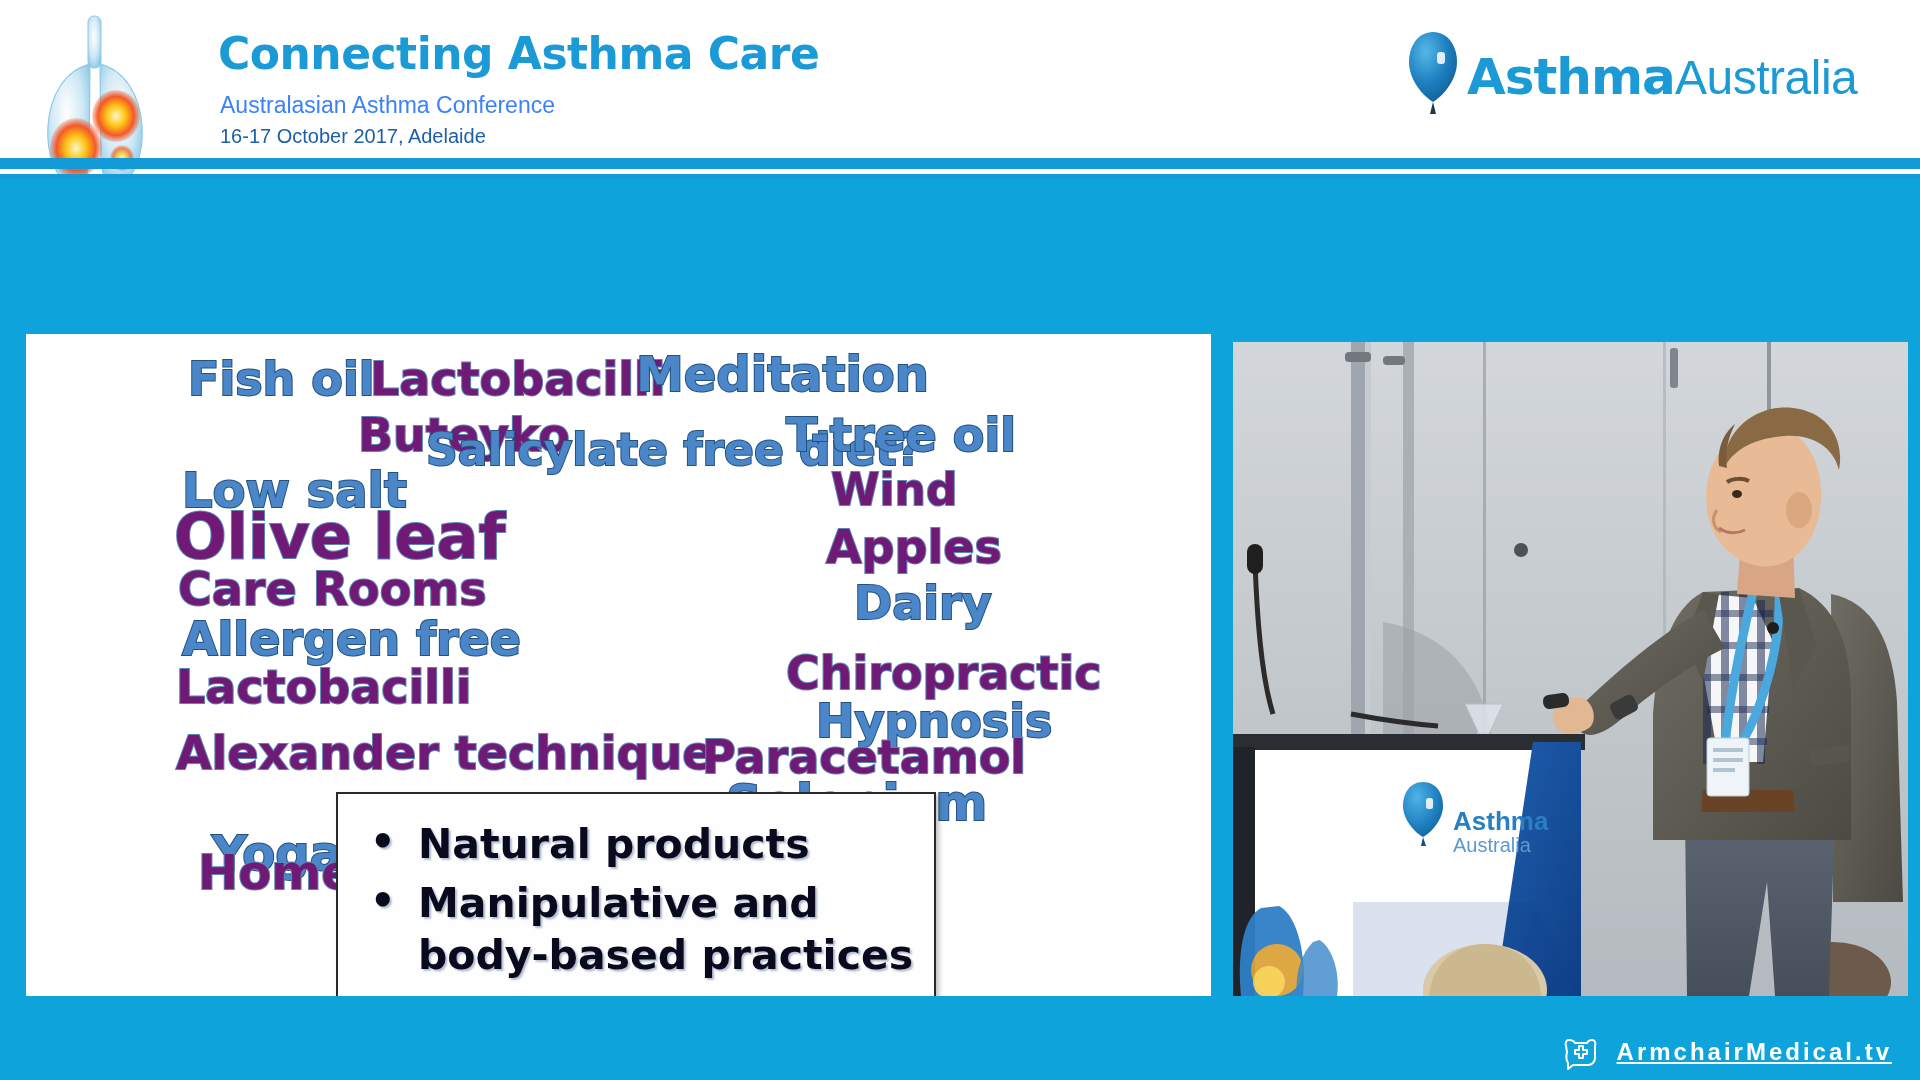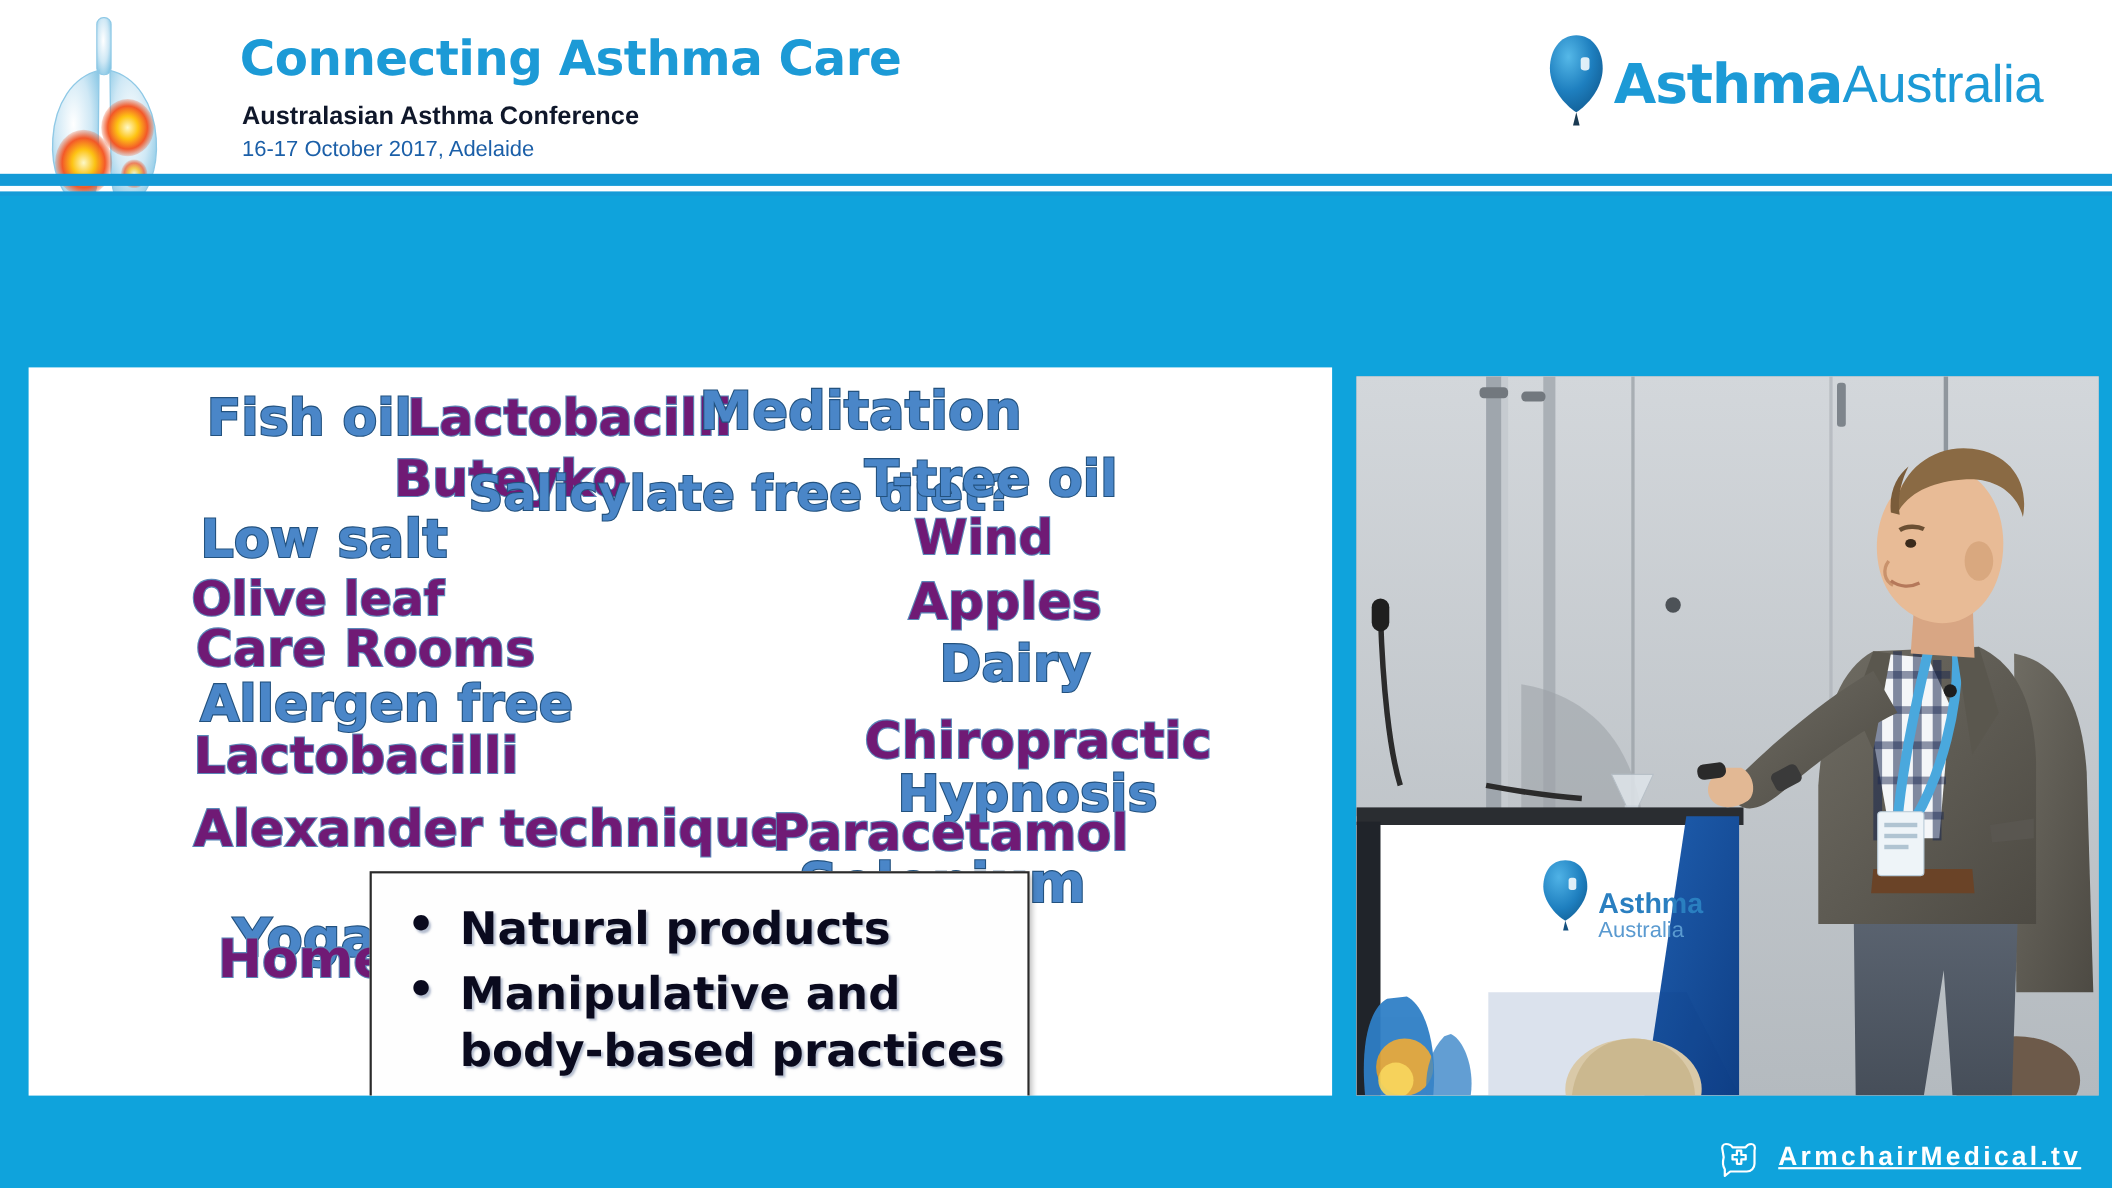--- a/index.html
+++ b/index.html
@@ -34,21 +34,21 @@
 
   .conf-title {
     position: absolute; left: 218px; top: 28px;
     font-family: "DejaVu Sans", sans-serif;
     font-weight: 800; font-size: 44px; letter-spacing: -0.5px;
     color: #1C9AD6; white-space: nowrap;
   }
   .conf-sub {
     position: absolute; left: 220px; top: 92px;
     font-family: "Liberation Sans", sans-serif;
-    font-weight: 700; font-size: 23px; color: #0f172a; white-space: nowrap;
+    font-weight: 400; font-size: 23px; color: #3b82f6; white-space: nowrap;
   }
   .conf-date {
     position: absolute; left: 220px; top: 125px;
     font-family: "Liberation Sans", sans-serif;
     font-weight: 400; font-size: 20px; color: #1B5FA8; white-space: nowrap;
   }
 
   
   .aa-logo { position: absolute; left: 1405px; top: 28px; width: 490px; height: 100px; }
   .aa-balloon { position: absolute; left: 0px; top: 2px; width: 56px; height: 86px; }
@@ -210,21 +210,21 @@
   <div class="slide">
     <div class="wordcloud" id="wordcloud">
         <div class="w dkblue" style="left: 162px; top: 22px; font-size: 46px;">Fish oil</div>
         <div class="w grey" style="left: 344px; top: 22px; font-size: 46px;">Lactobacilli</div>
         <div class="w dkblue" style="left: 610px; top: 16px; font-size: 48px;">Meditation</div>
         <div class="w grey" style="left: 332px; top: 78px; font-size: 46px;">Buteyko</div>
         <div class="w dkblue" style="left: 400px; top: 94px; font-size: 44px;">Salicylate free diet?</div>
         <div class="w dkblue" style="left: 760px; top: 78px; font-size: 46px;">T-tree oil</div>
         <div class="w dkblue" style="left: 156px; top: 132px; font-size: 48px;">Low salt</div>
         <div class="w grey" style="left: 805px; top: 134px; font-size: 44px;">Wind</div>
-        <div class="w grey" style="left: 148px; top: 190px; font-size: 43px;">Olive leaf</div>
+        <div class="w grey" style="left: 148px; top: 172px; font-size: 62px;">Olive leaf</div>
         <div class="w grey" style="left: 800px; top: 190px; font-size: 46px;">Apples</div>
         <div class="w grey" style="left: 152px; top: 232px; font-size: 46px;">Care Rooms</div>
         <div class="w dkblue" style="left: 828px; top: 246px; font-size: 46px;">Dairy</div>
         <div class="w dkblue" style="left: 156px; top: 282px; font-size: 46px;">Allergen free</div>
         <div class="w grey" style="left: 150px; top: 330px; font-size: 46px;">Lactobacilli</div>
         <div class="w grey" style="left: 760px; top: 316px; font-size: 46px;">Chiropractic</div>
         <div class="w dkblue" style="left: 790px; top: 364px; font-size: 46px;">Hypnosis</div>
         <div class="w grey" style="left: 150px; top: 396px; font-size: 46px;">Alexander technique</div>
         <div class="w grey" style="left: 676px; top: 400px; font-size: 46px;">Paracetamol</div>
         <div class="w dkblue" style="left: 186px; top: 450px; font-size: 48px; margin-top: 45px;">Yoga</div>

